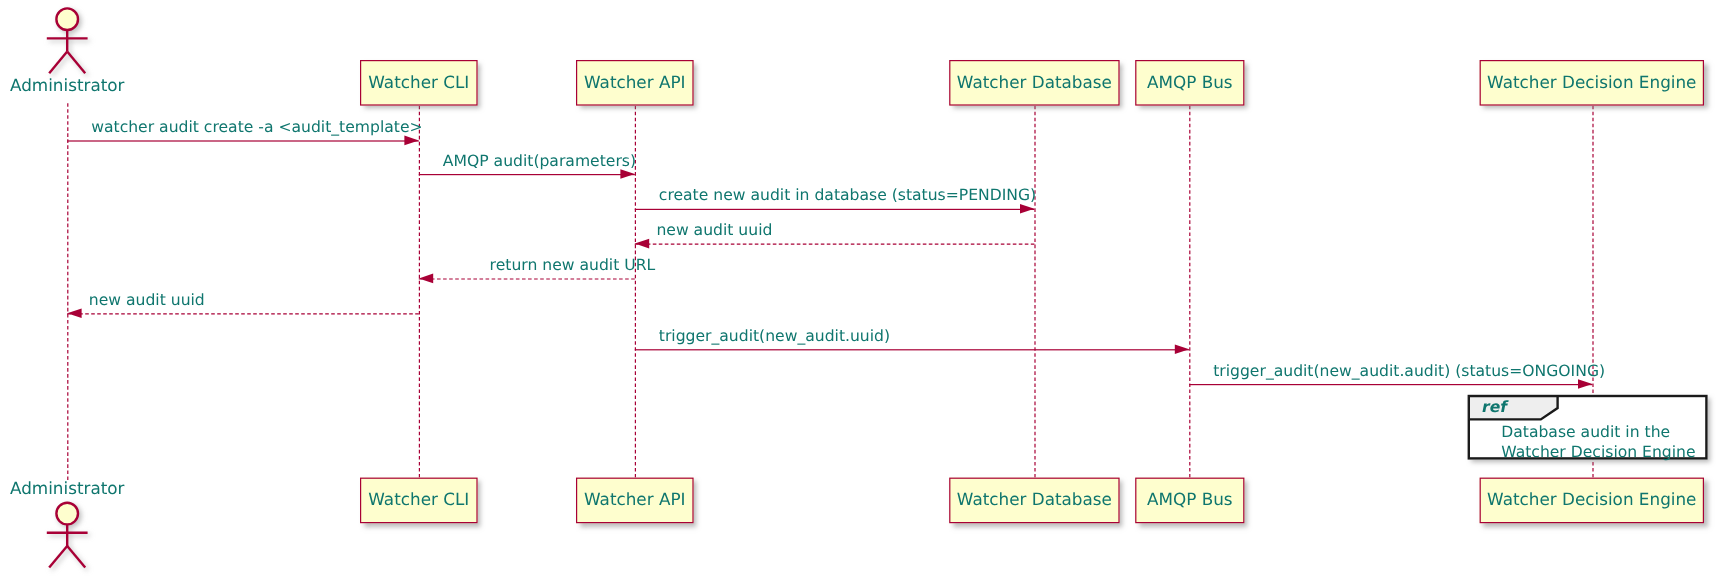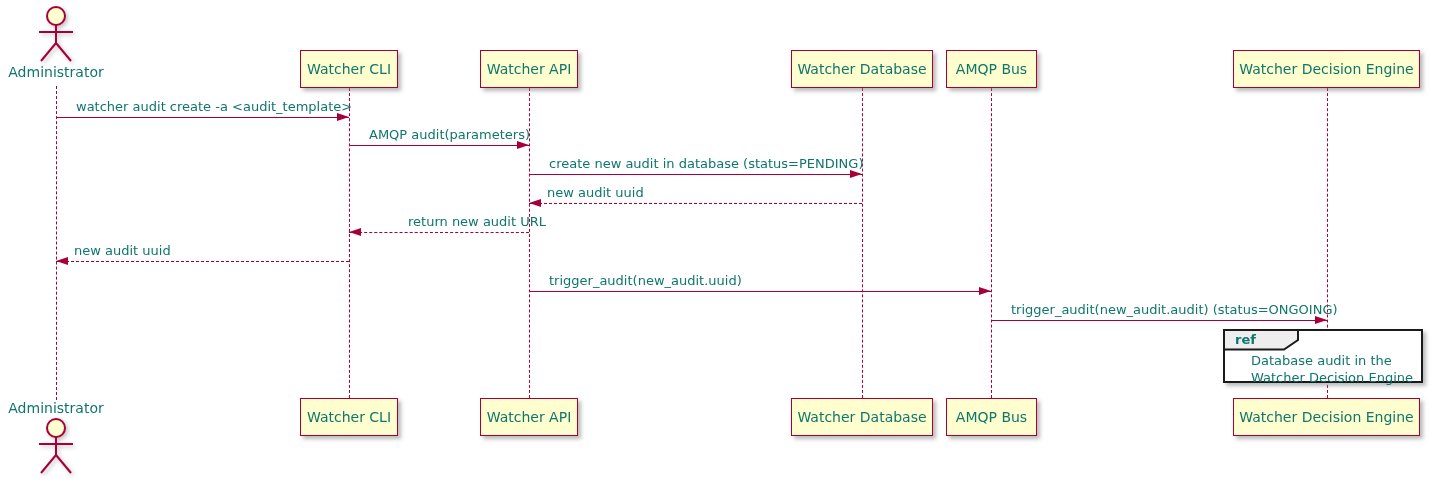--- a/index.html
+++ b/index.html
@@ -62,21 +62,21 @@
   }
   .ref-box {
     position: absolute;
     background: #ffffff;
     border: 2px solid #1a1a1a;
     box-shadow: 3px 3px 4px rgba(130,130,130,0.55);
   }
   .ref-tag { position: absolute; top: -1px; left: -1px; }
   .ref-tag-label {
     position: absolute; top: 1px; left: 10px;
-    font-size: 13px; font-weight: bold;
+    font-size: 13px; font-weight: bold; font-style: italic;
   }
   .ref-body {
     position: absolute; left: 26px; top: 21px;
     font-size: 13px; line-height: 17px; white-space: nowrap;
   }
 </style>
 </head>
 <body>
 
 <div id="canvas">

